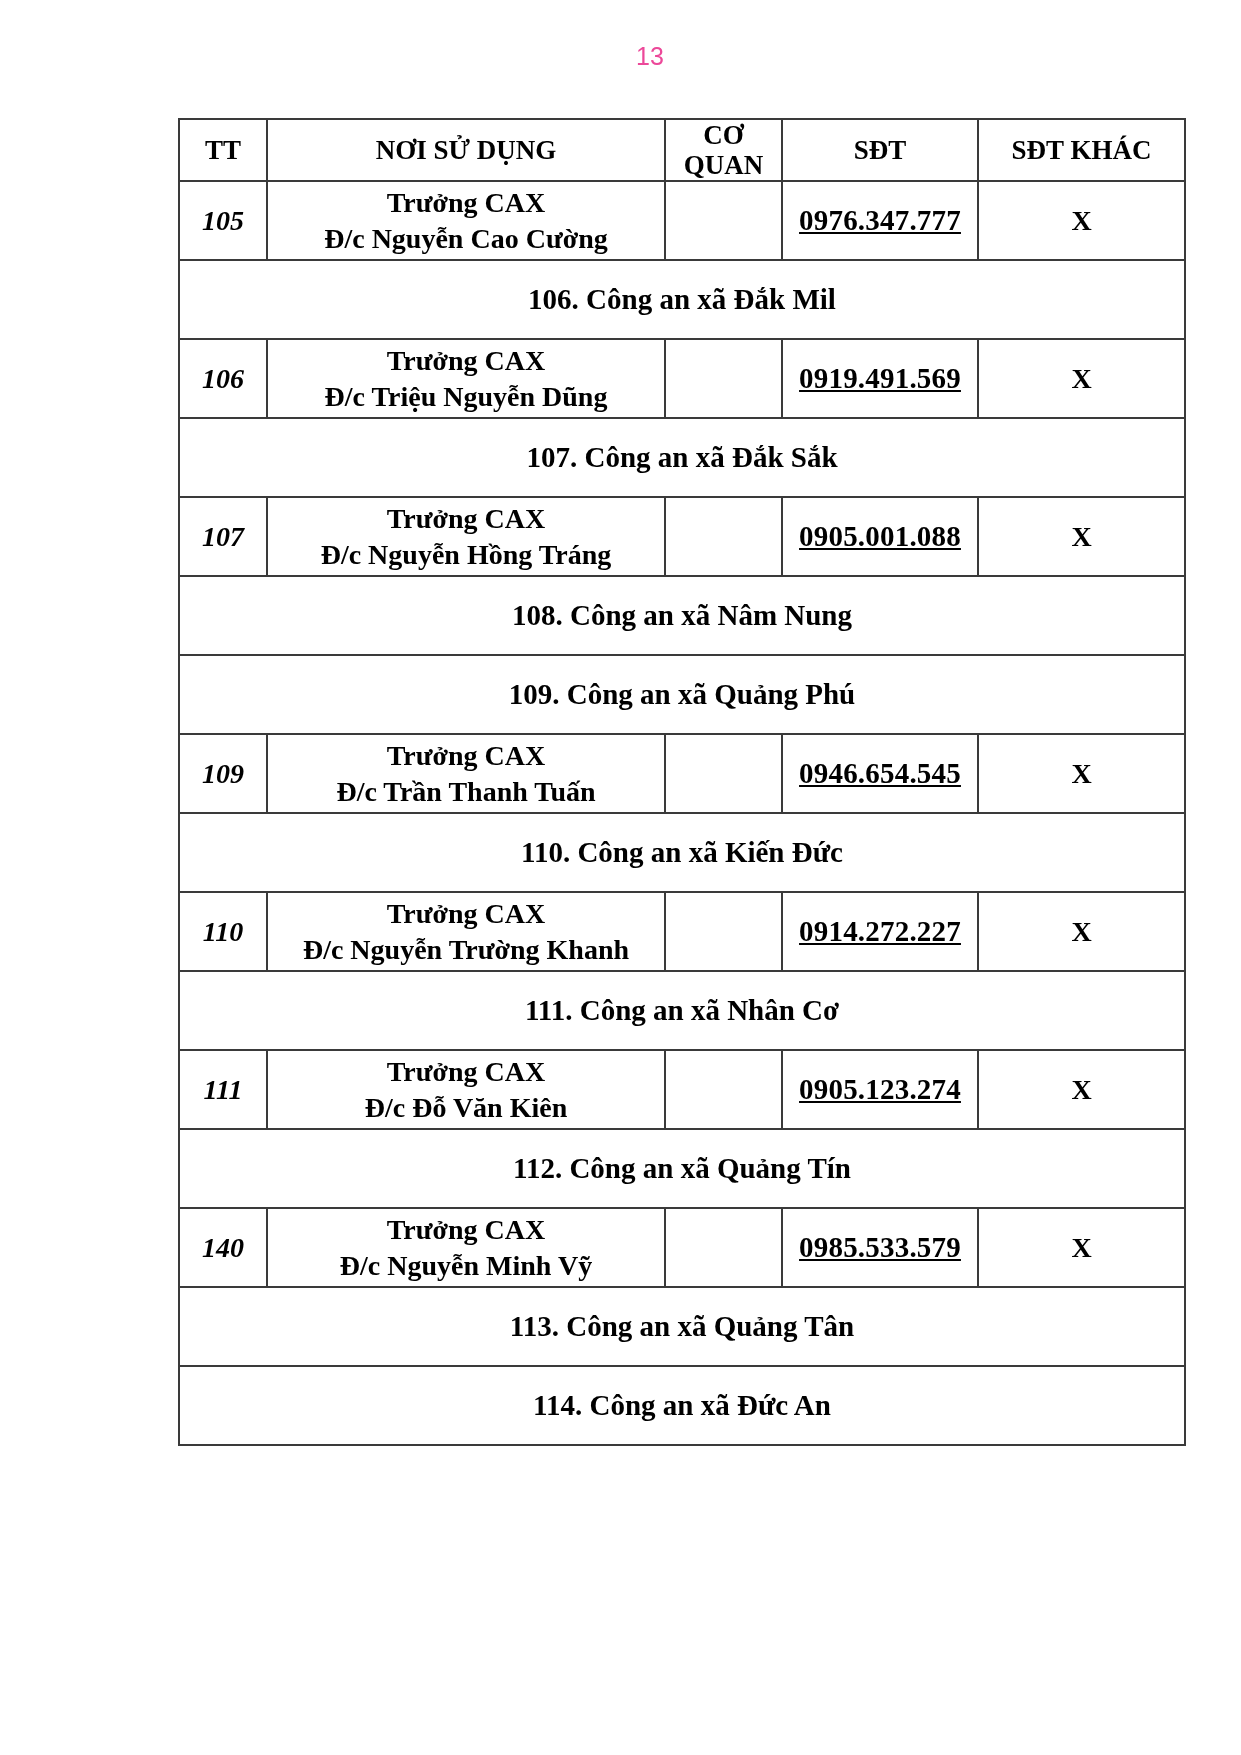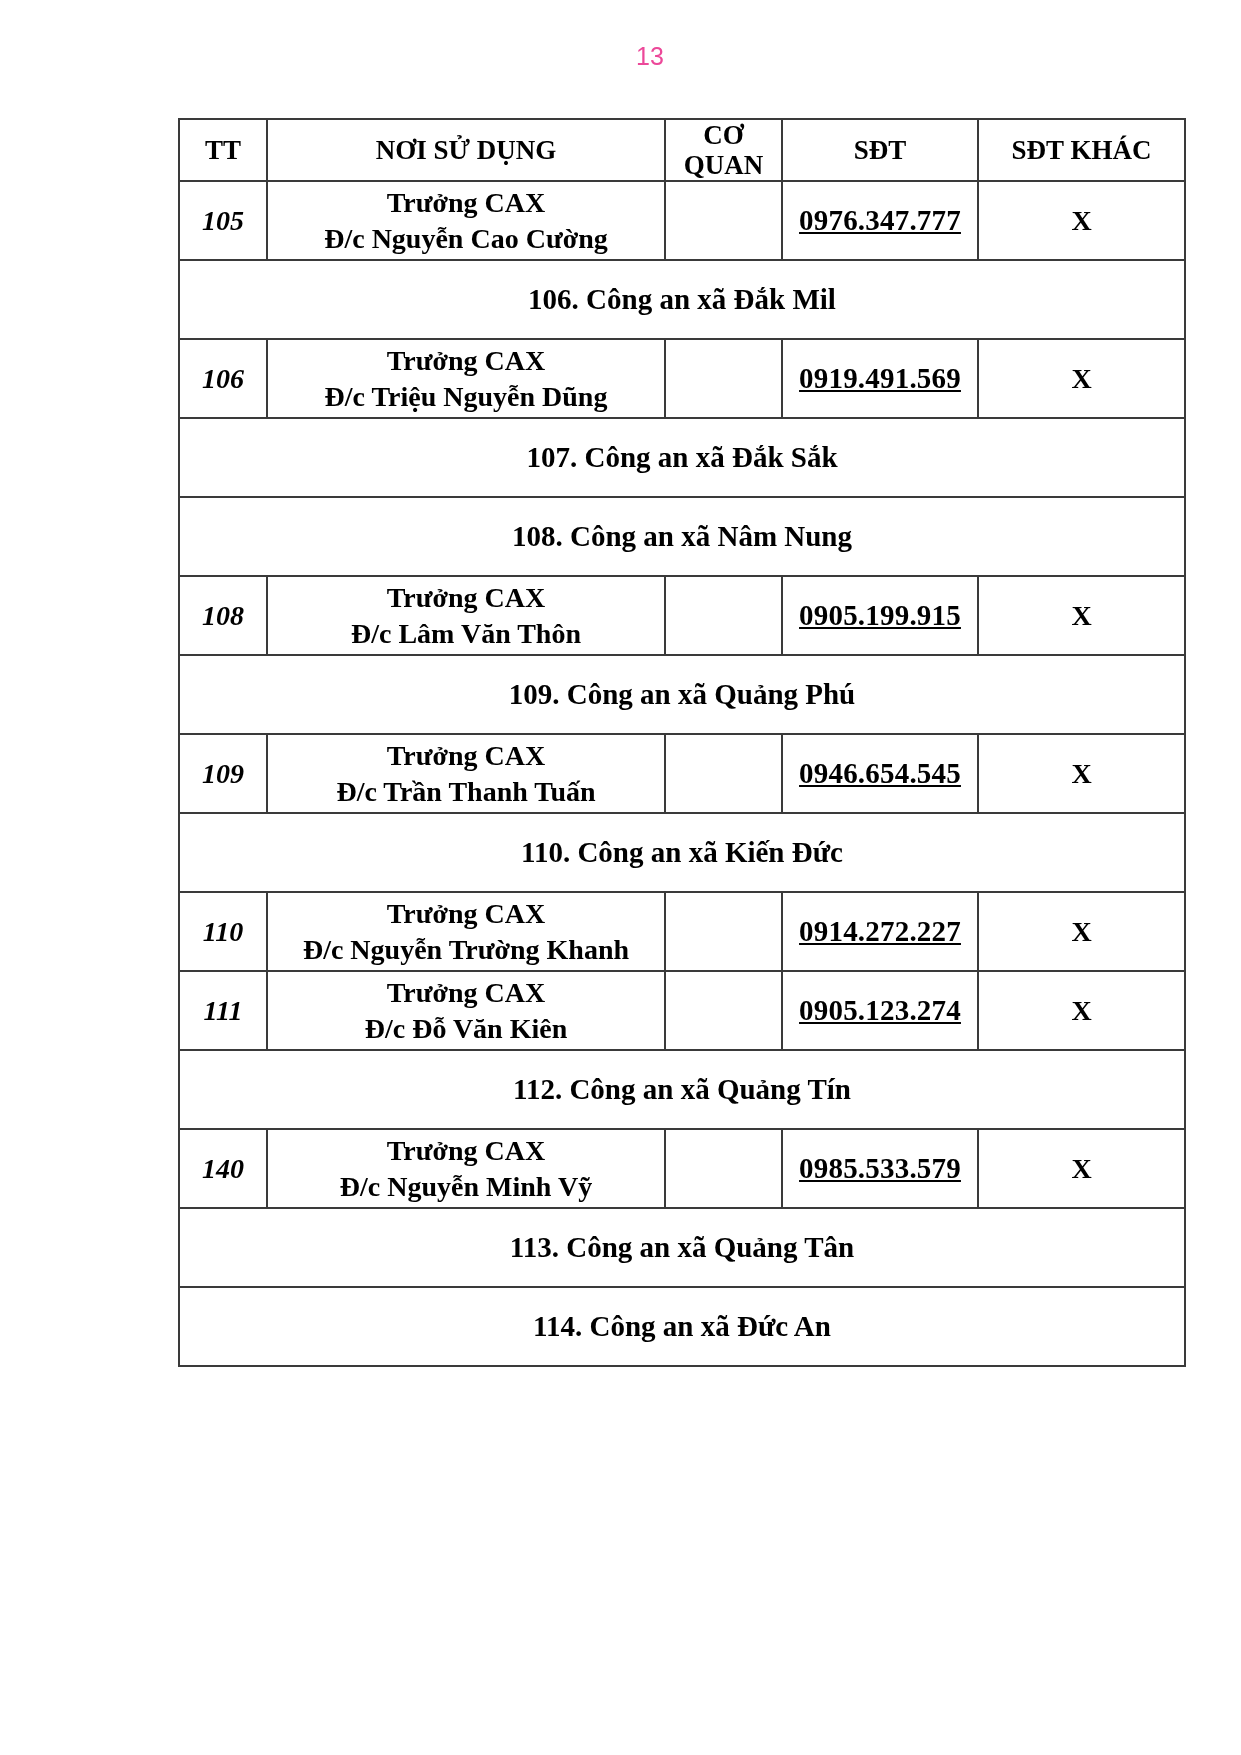--- a/index.html
+++ b/index.html
@@ -103,31 +103,31 @@
           <div class="cell-name">Đ/c Triệu Nguyễn Dũng</div>
         </td>
         <td class="td-coquan"></td>
         <td class="td-sdt">0919.491.569</td>
         <td class="td-khac">X</td>
       </tr>
       <tr>
         <td colspan="5" class="section-cell">107. Công an xã Đắk Sắk</td>
       </tr>
       <tr>
-        <td colspan="5" class="section-cell">108. Công an xã Nâm Nung</td>
+        <td class="td-tt">107</td>
+        <td class="td-noi">
+          <div class="cell-role">Trưởng CAX</div>
+          <div class="cell-name">Đ/c Nguyễn Hồng Tráng</div>
+        </td>
+        <td class="td-coquan"></td>
+        <td class="td-sdt">0905.001.088</td>
+        <td class="td-khac">X</td>
       </tr>
       <tr>
-        <td class="td-tt">108</td>
-        <td class="td-noi">
-          <div class="cell-role">Trưởng CAX</div>
-          <div class="cell-name">Đ/c Lâm Văn Thôn</div>
-        </td>
-        <td class="td-coquan"></td>
-        <td class="td-sdt">0905.199.915</td>
-        <td class="td-khac">X</td>
+        <td colspan="5" class="section-cell">108. Công an xã Nâm Nung</td>
       </tr>
       <tr>
         <td colspan="5" class="section-cell">109. Công an xã Quảng Phú</td>
       </tr>
       <tr>
         <td class="td-tt">109</td>
         <td class="td-noi">
           <div class="cell-role">Trưởng CAX</div>
           <div class="cell-name">Đ/c Trần Thanh Tuấn</div>
         </td>
@@ -140,20 +140,23 @@
       </tr>
       <tr>
         <td class="td-tt">110</td>
         <td class="td-noi">
           <div class="cell-role">Trưởng CAX</div>
           <div class="cell-name">Đ/c Nguyễn Trường Khanh</div>
         </td>
         <td class="td-coquan"></td>
         <td class="td-sdt">0914.272.227</td>
         <td class="td-khac">X</td>
+      </tr>
+      <tr>
+        <td colspan="5" class="section-cell">111. Công an xã Nhân Cơ</td>
       </tr>
       <tr>
         <td class="td-tt">111</td>
         <td class="td-noi">
           <div class="cell-role">Trưởng CAX</div>
           <div class="cell-name">Đ/c Đỗ Văn Kiên</div>
         </td>
         <td class="td-coquan"></td>
         <td class="td-sdt">0905.123.274</td>
         <td class="td-khac">X</td>

